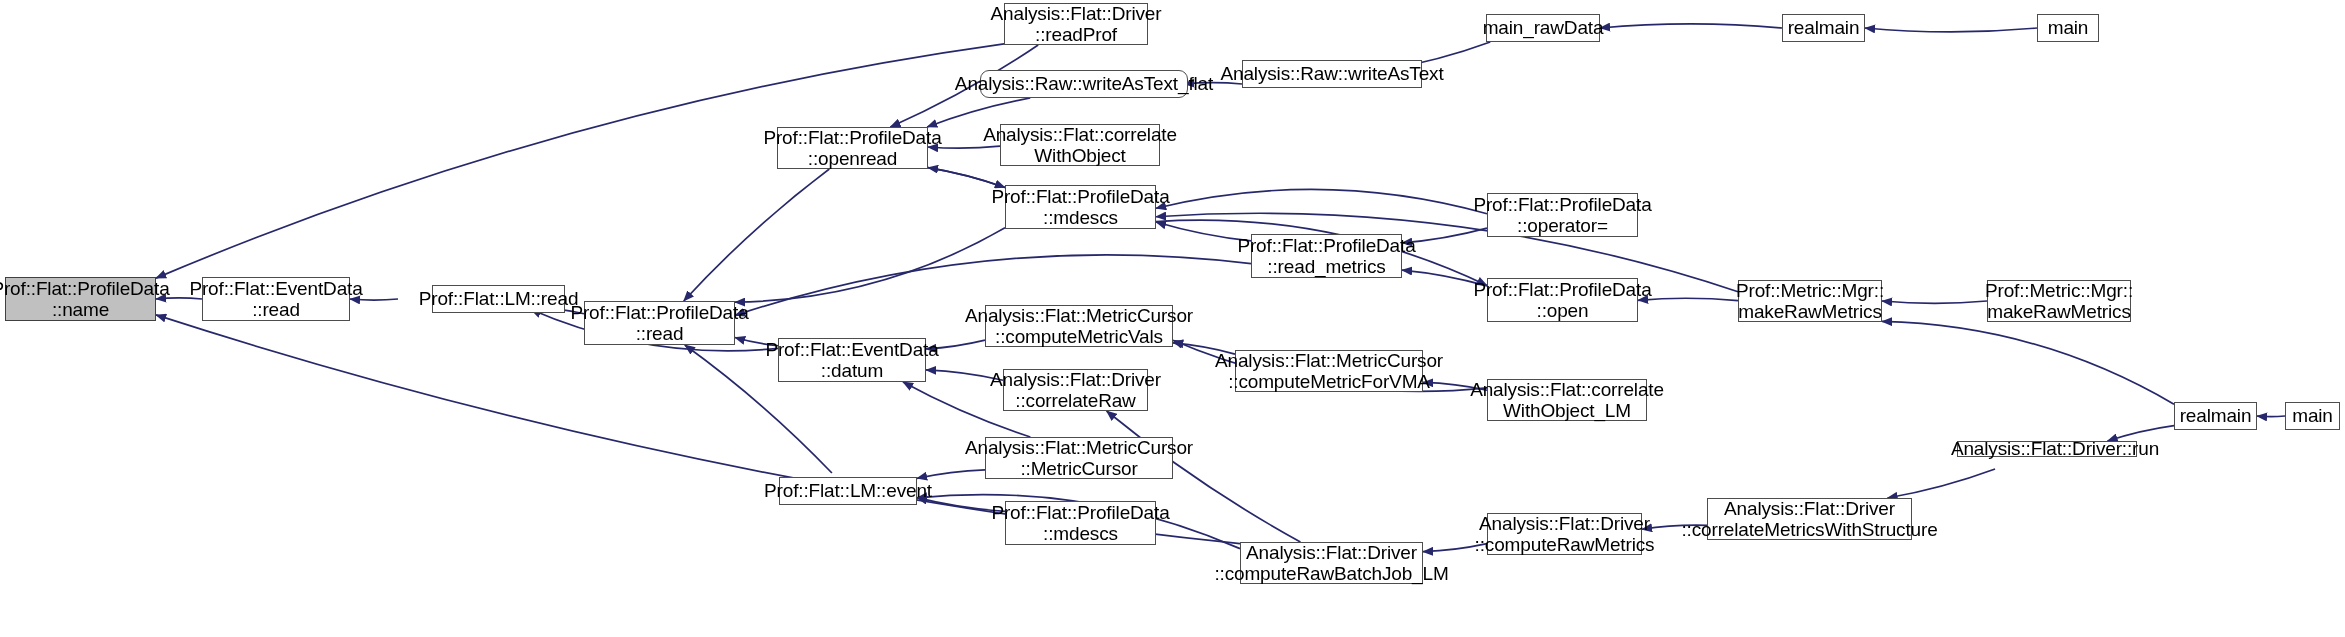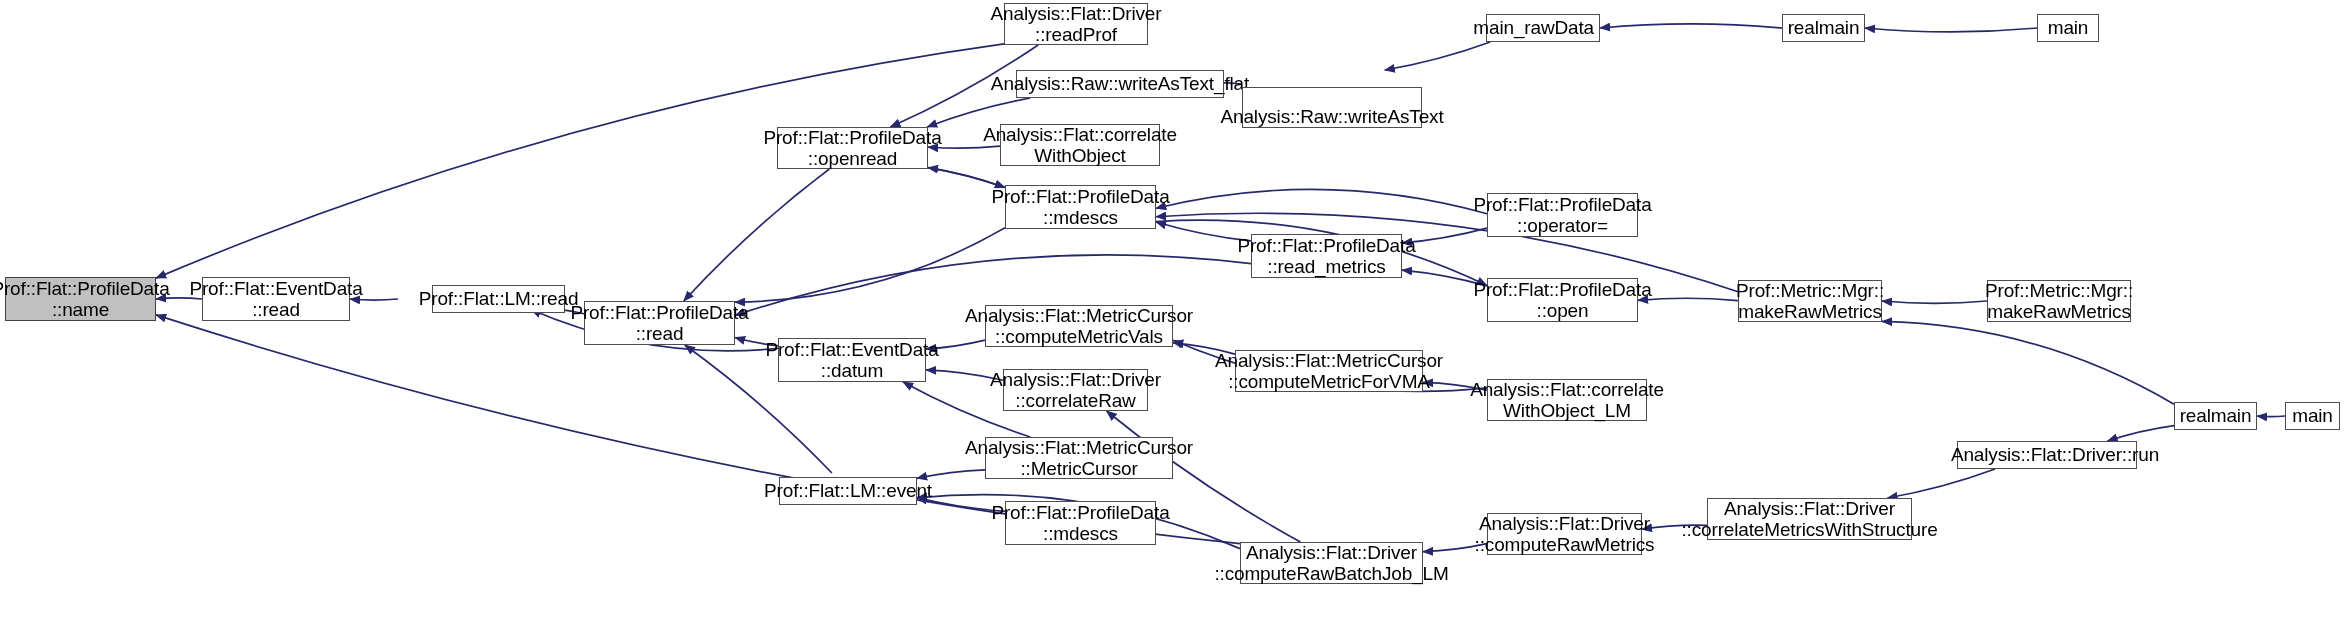--- a/index.html
+++ b/index.html
@@ -105,54 +105,54 @@
       <div class="node" style="left: 398px; top: 285px; width: 133px; height: 28px; margin-left: 34px;"><span class="lbl">Prof::Flat::LM::read</span></div>
       <div class="node" style="left: 584px; top: 301px; width: 151px; height: 44px;"><span class="lbl">Prof::Flat::ProfileData
 ::read</span></div>
       <div class="node" style="left: 777px; top: 127px; width: 151px; height: 42px;"><span class="lbl">Prof::Flat::ProfileData
 ::openread</span></div>
       <div class="node" style="left: 778px; top: 338px; width: 148px; height: 44px;"><span class="lbl">Prof::Flat::EventData
 ::datum</span></div>
       <div class="node" style="left: 779px; top: 477px; width: 138px; height: 28px;"><span class="lbl">Prof::Flat::LM::event</span></div>
       <div class="node" style="left: 1004px; top: 3px; width: 144px; height: 42px;"><span class="lbl">Analysis::Flat::Driver
 ::readProf</span></div>
-      <div class="node" style="left: 1016px; top: 70px; width: 208px; height: 28px;"><span class="lbl">Analysis::Raw::writeAsText_flat</span></div>
+      <div class="node" style="left: 980px; top: 70px; width: 208px; height: 28px; border-radius: 9px;"><span class="lbl">Analysis::Raw::writeAsText_flat</span></div>
       <div class="node" style="left: 1000px; top: 124px; width: 160px; height: 42px;"><span class="lbl">Analysis::Flat::correlate
 WithObject</span></div>
       <div class="node" style="left: 1005px; top: 185px; width: 151px; height: 44px;"><span class="lbl">Prof::Flat::ProfileData
 ::mdescs</span></div>
       <div class="node" style="left: 985px; top: 305px; width: 188px; height: 42px;"><span class="lbl">Analysis::Flat::MetricCursor
 ::computeMetricVals</span></div>
       <div class="node" style="left: 1003px; top: 369px; width: 145px; height: 42px;"><span class="lbl">Analysis::Flat::Driver
 ::correlateRaw</span></div>
       <div class="node" style="left: 985px; top: 437px; width: 188px; height: 42px;"><span class="lbl">Analysis::Flat::MetricCursor
 ::MetricCursor</span></div>
       <div class="node" style="left: 1005px; top: 501px; width: 151px; height: 44px;"><span class="lbl">Prof::Flat::ProfileData
 ::mdescs</span></div>
-      <div class="node" style="left: 1242px; top: 87px; width: 180px; height: 41px; align-items: flex-end;"><span class="lbl">Analysis::Raw::writeAsText</span></div>
+      <div class="node" style="left: 1242px; top: 60px; width: 180px; height: 28px;"><span class="lbl">Analysis::Raw::writeAsText</span></div>
       <div class="node" style="left: 1251px; top: 234px; width: 151px; height: 44px;"><span class="lbl">Prof::Flat::ProfileData
 ::read_metrics</span></div>
       <div class="node" style="left: 1235px; top: 350px; width: 188px; height: 42px;"><span class="lbl">Analysis::Flat::MetricCursor
 ::computeMetricForVMA</span></div>
       <div class="node" style="left: 1240px; top: 542px; width: 183px; height: 42px;"><span class="lbl">Analysis::Flat::Driver
 ::computeRawBatchJob_LM</span></div>
       <div class="node" style="left: 1487px; top: 193px; width: 151px; height: 44px;"><span class="lbl">Prof::Flat::ProfileData
 ::operator=</span></div>
       <div class="node" style="left: 1487px; top: 278px; width: 151px; height: 44px;"><span class="lbl">Prof::Flat::ProfileData
 ::open</span></div>
       <div class="node" style="left: 1487px; top: 379px; width: 160px; height: 42px;"><span class="lbl">Analysis::Flat::correlate
 WithObject_LM</span></div>
       <div class="node" style="left: 1487px; top: 513px; width: 155px; height: 42px;"><span class="lbl">Analysis::Flat::Driver
 ::computeRawMetrics</span></div>
-      <div class="node" style="left: 1486px; top: 14px; width: 114px; height: 28px; justify-content: flex-end;"><span class="lbl">main_rawData</span></div>
+      <div class="node" style="left: 1486px; top: 14px; width: 114px; height: 28px;"><span class="lbl">main_rawData</span></div>
       <div class="node" style="left: 1738px; top: 280px; width: 144px; height: 42px;"><span class="lbl">Prof::Metric::Mgr::
 makeRawMetrics</span></div>
       <div class="node" style="left: 1707px; top: 498px; width: 205px; height: 42px;"><span class="lbl">Analysis::Flat::Driver
 ::correlateMetricsWithStructure</span></div>
       <div class="node" style="left: 1782px; top: 14px; width: 83px; height: 28px;"><span class="lbl">realmain</span></div>
       <div class="node" style="left: 1987px; top: 280px; width: 144px; height: 42px;"><span class="lbl">Prof::Metric::Mgr::
 makeRawMetrics</span></div>
-      <div class="node" style="left: 1957px; top: 441px; width: 180px; height: 28px; padding-left: 16px;"><span class="lbl">Analysis::Flat::Driver::run</span></div>
+      <div class="node" style="left: 1957px; top: 441px; width: 180px; height: 16px; padding-left: 16px;"><span class="lbl">Analysis::Flat::Driver::run</span></div>
       <div class="node" style="left: 2037px; top: 14px; width: 62px; height: 28px;"><span class="lbl">main</span></div>
       <div class="node" style="left: 2174px; top: 402px; width: 83px; height: 28px;"><span class="lbl">realmain</span></div>
       <div class="node" style="left: 2285px; top: 402px; width: 55px; height: 28px;"><span class="lbl">main</span></div>
     </div>
 </div>
 
 </body></html>

